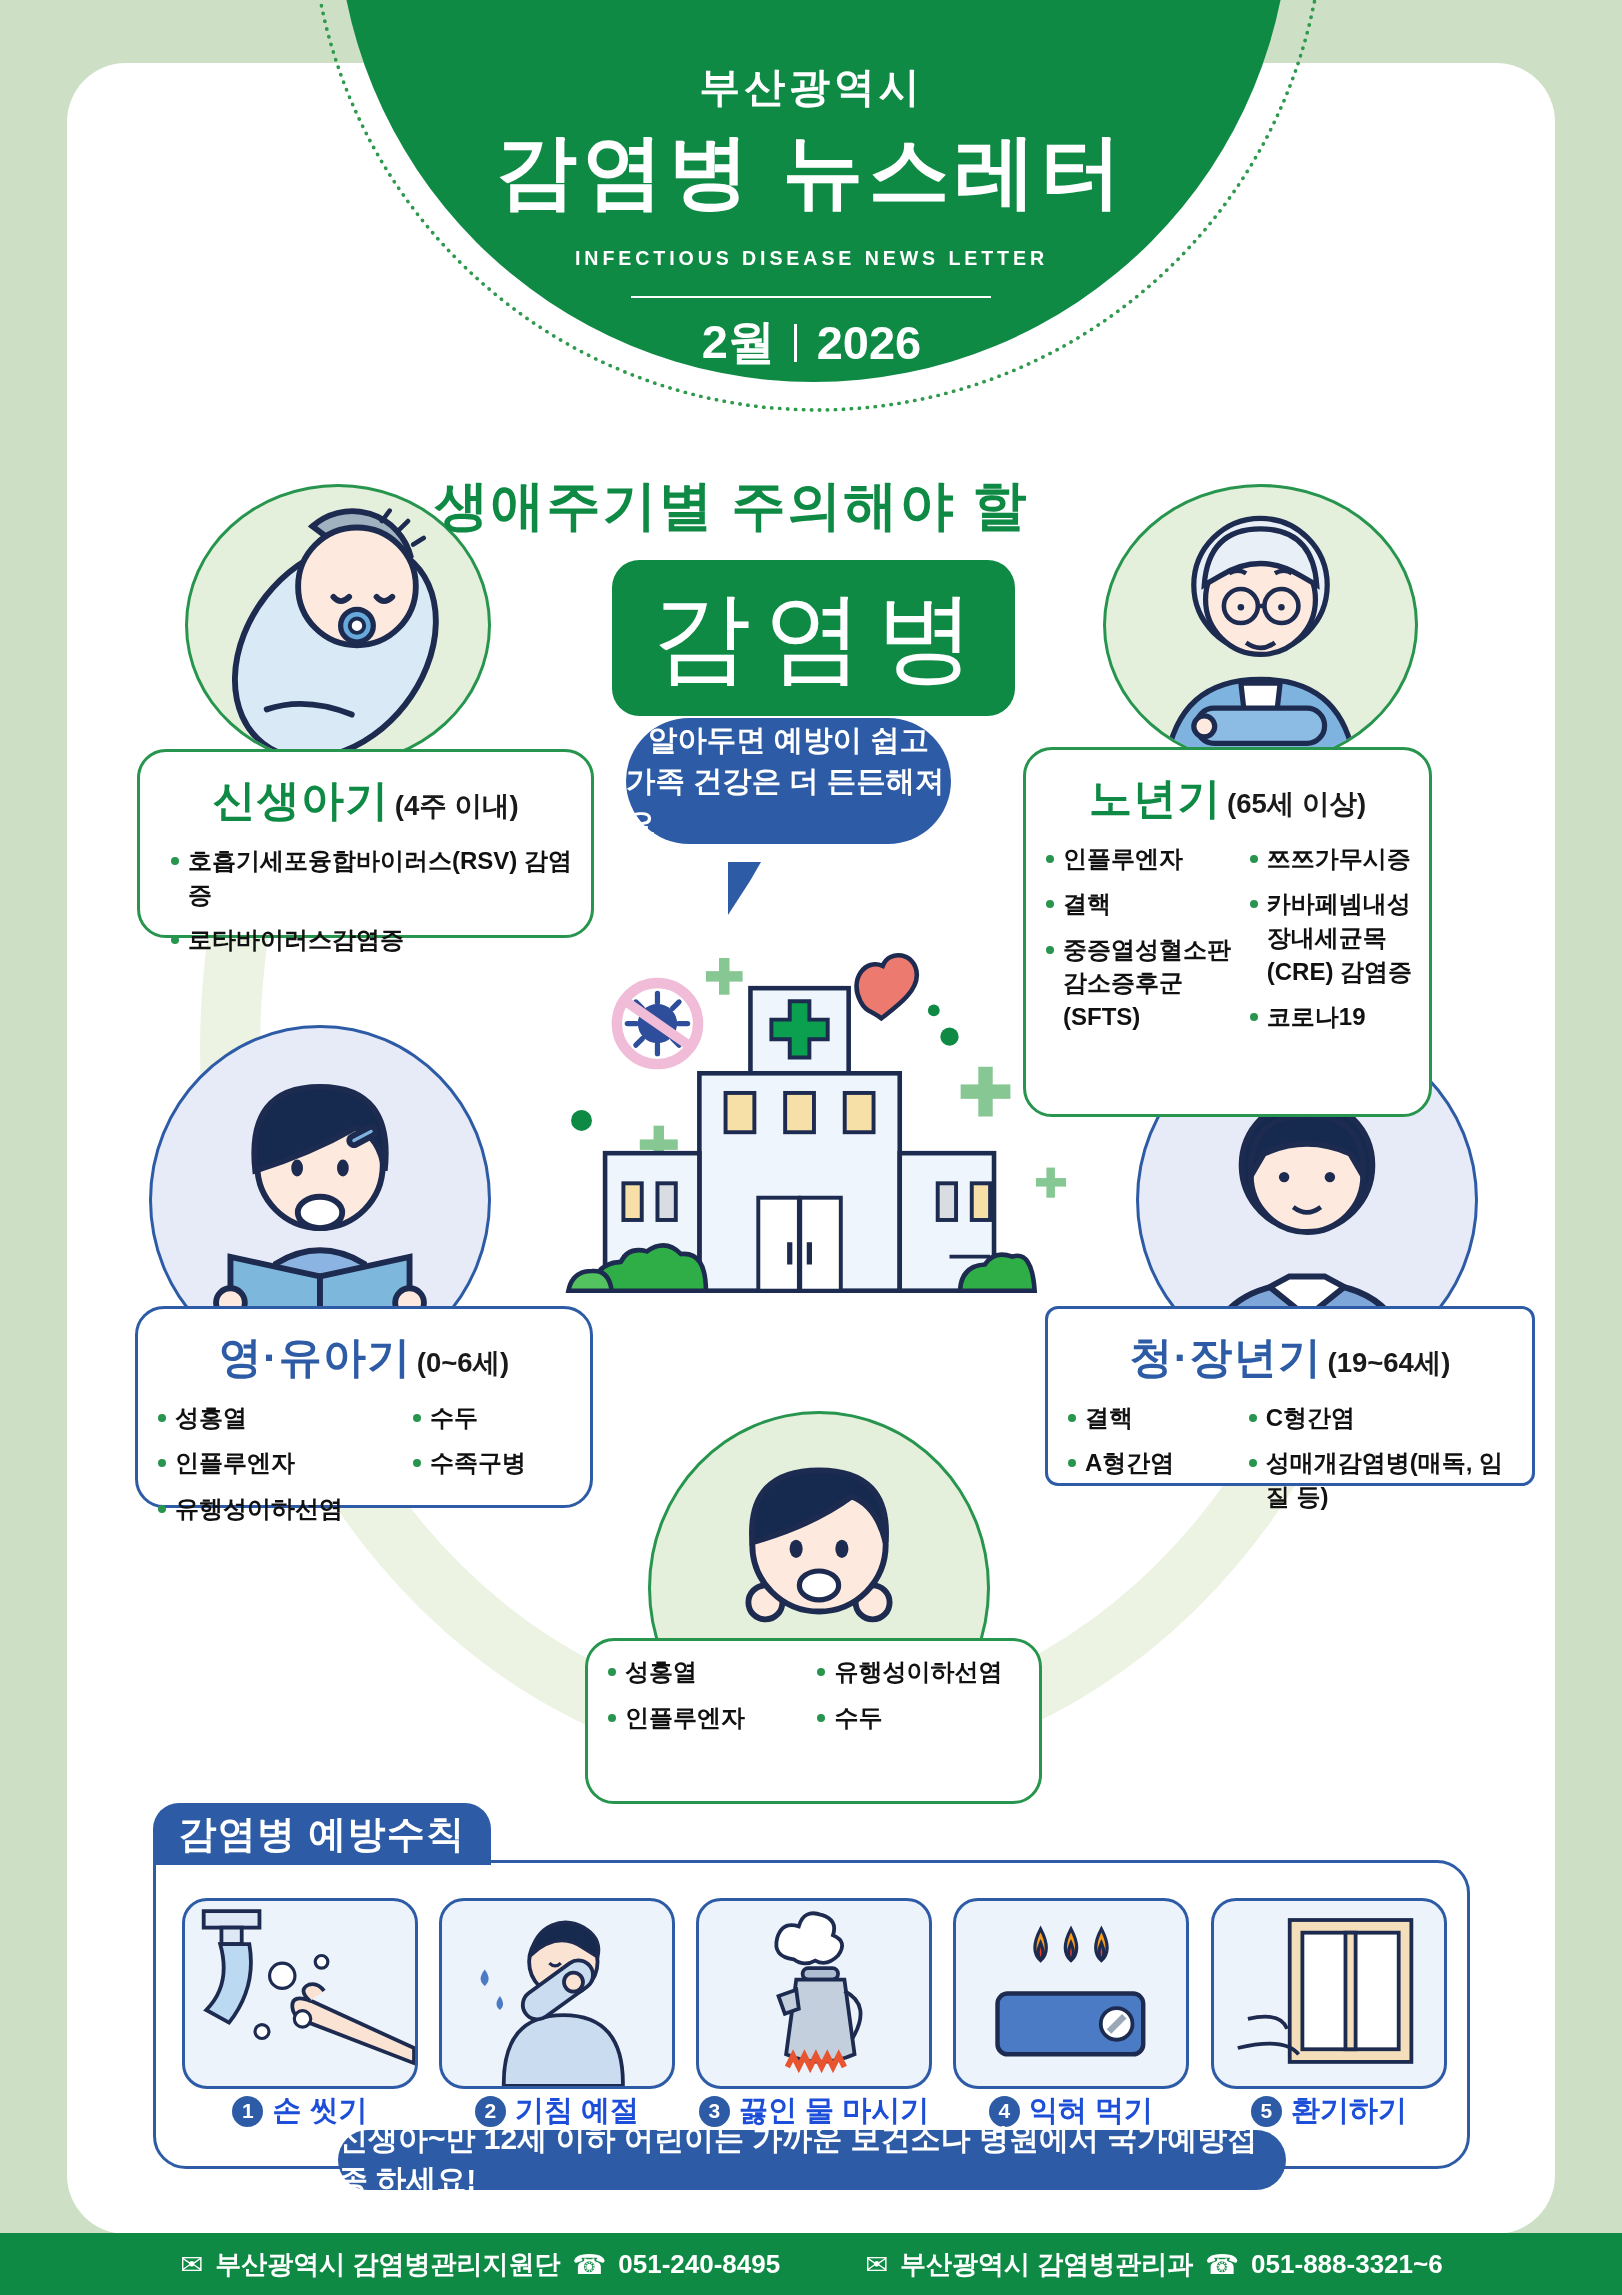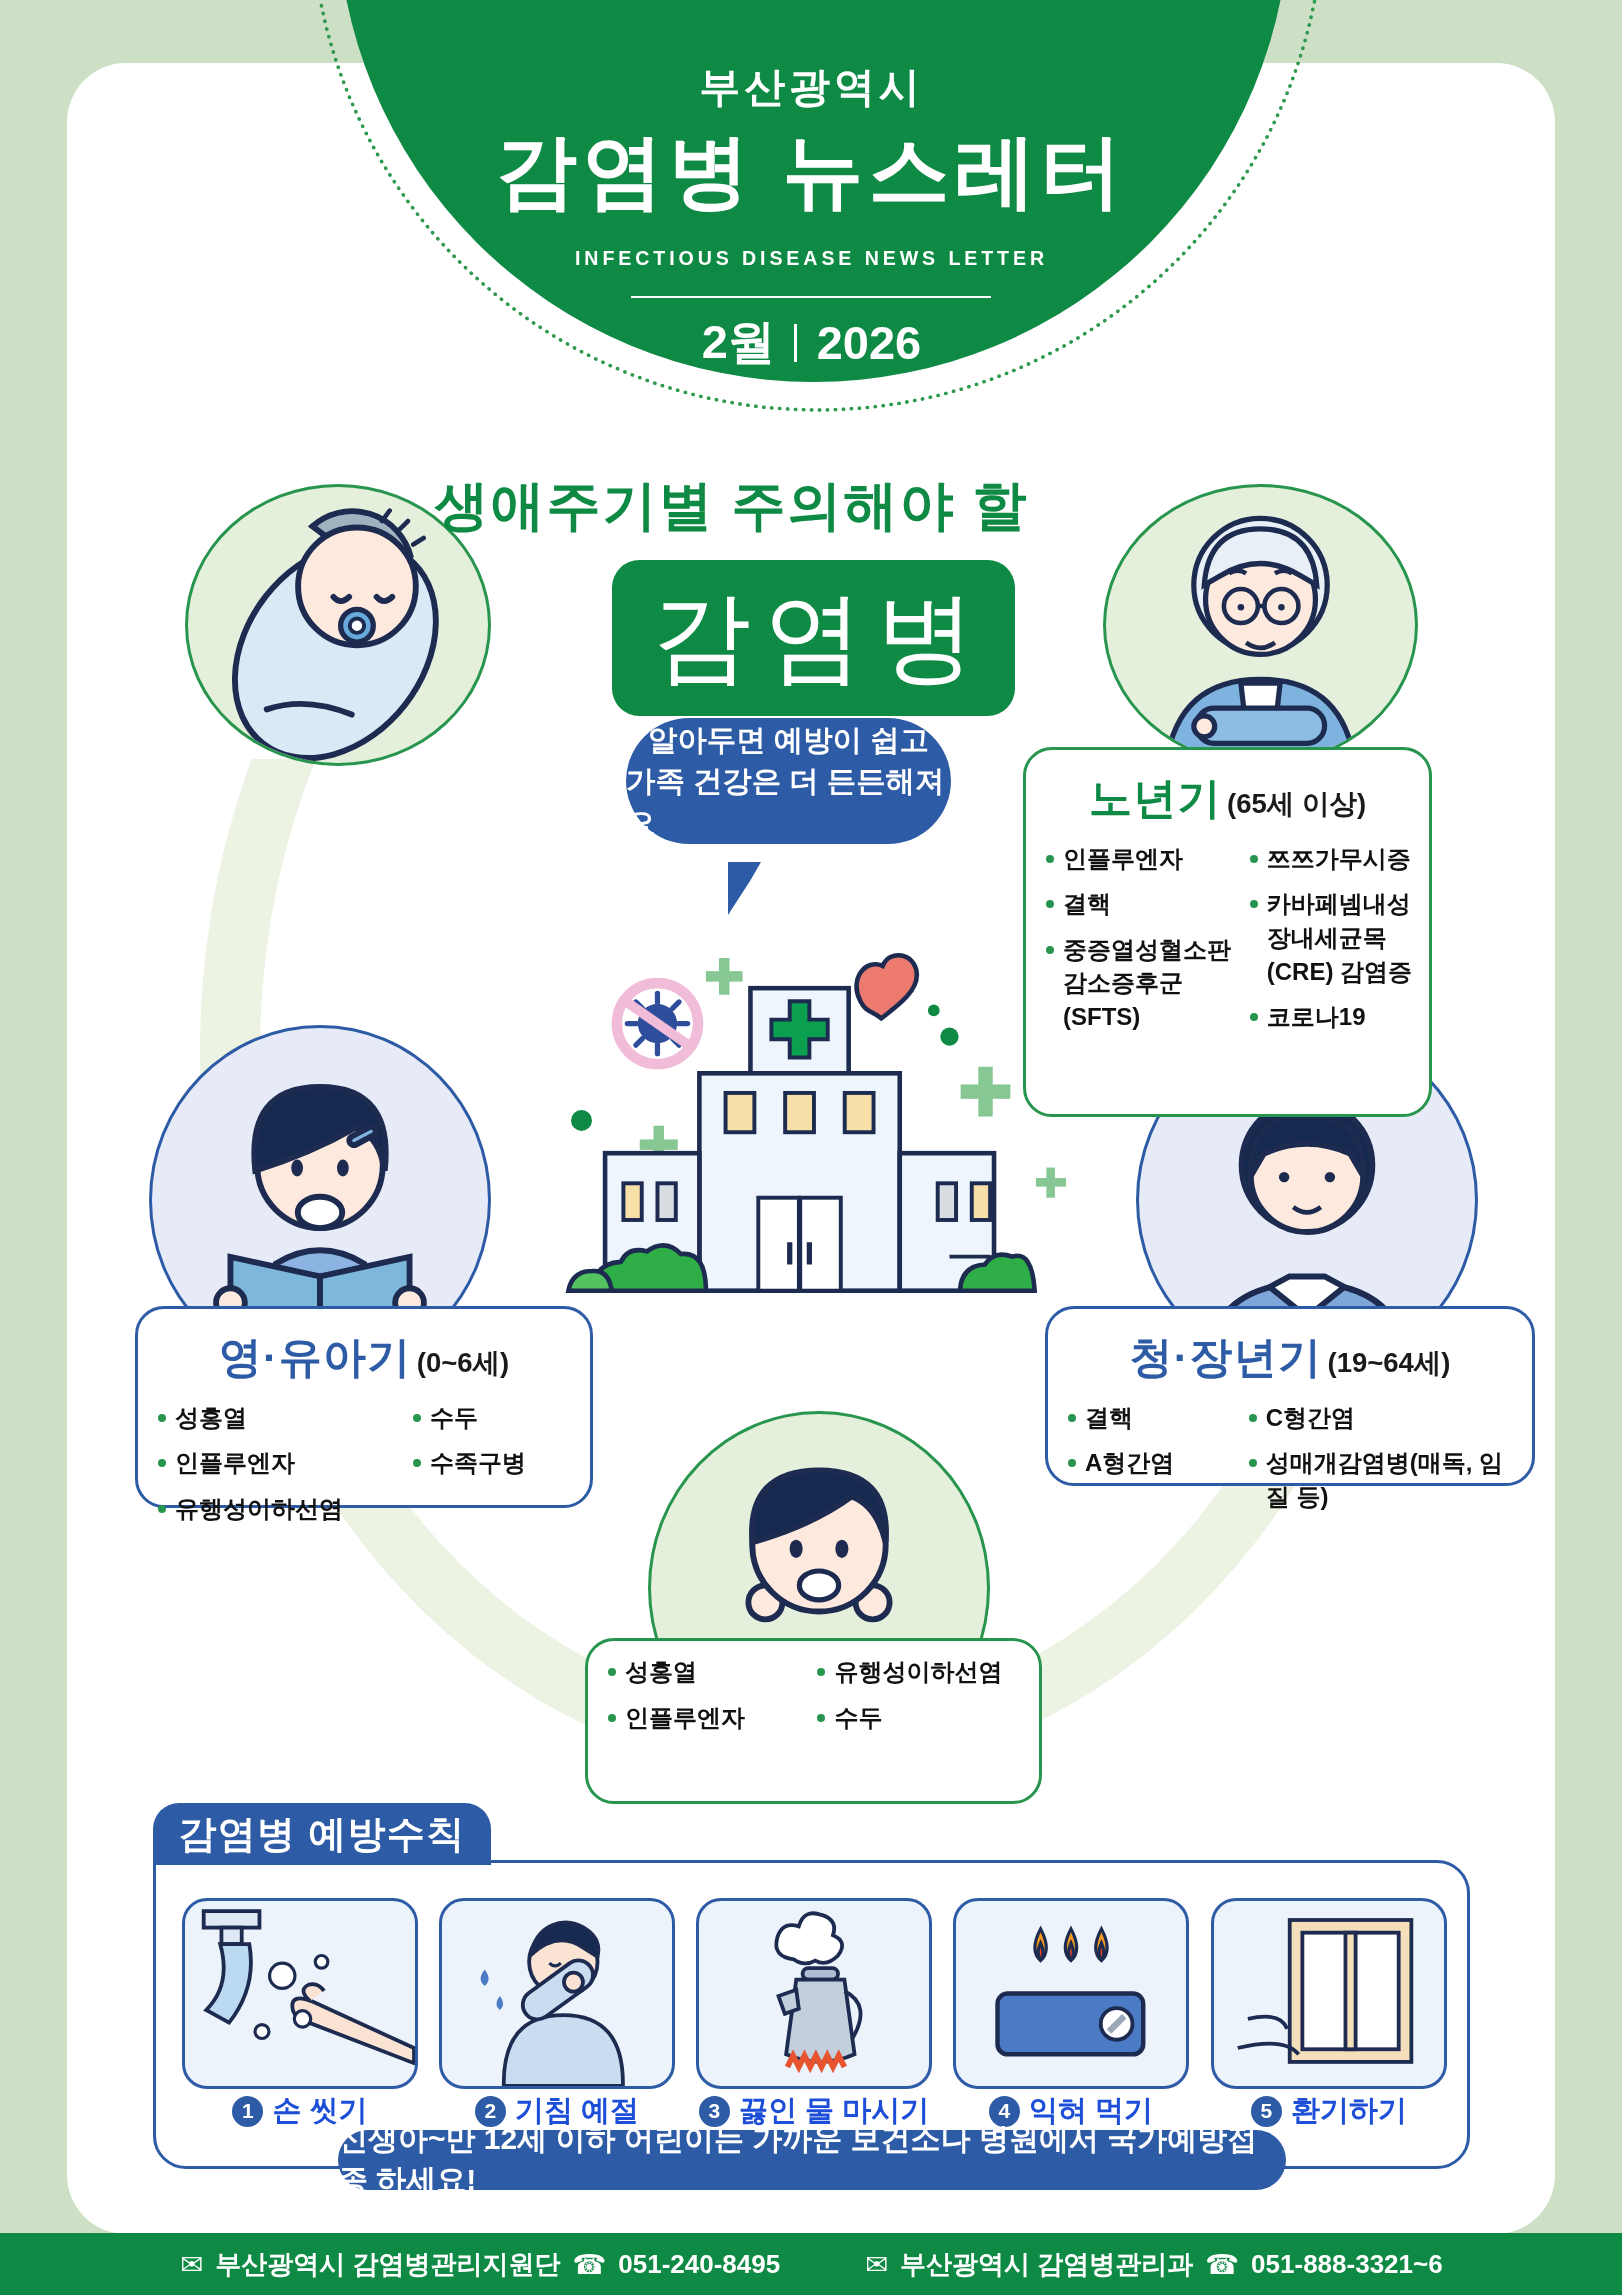--- a/index.html
+++ b/index.html
@@ -251,20 +251,30 @@
         <path d="M257 448 l-16 44 l16 40 l16 -40 z" fill="#16294e"></path>
         <rect x="300" y="470" width="66" height="30" rx="6" fill="#8fb0dc"></rect>
         <circle cx="112" cy="520" r="24" fill="#fde9dd"></circle>
       </g>
       <ellipse cx="222" cy="206" rx="10" ry="14" fill="#1c2b4f"></ellipse>
       <ellipse cx="292" cy="206" rx="10" ry="14" fill="#1c2b4f"></ellipse>
       <ellipse cx="257" cy="262" rx="30" ry="22" fill="#ffffff" stroke="#1c2b4f" stroke-width="8"></ellipse>
     </svg>
   </div>
 
+  <section class="info-box green" style="left:137px;top:749px;width:457px;height:189px;">
+    <div class="box-title-row">
+      <span class="box-title">신생아기</span>
+      <span class="box-age">(4주 이내)</span>
+    </div>
+    <ul class="bullets" style="font-size:23px;">
+      <li><span class="dot"></span><span>호흡기세포융합바이러스(RSV) 감염증</span></li>
+      <li><span class="dot"></span><span>로타바이러스감염증</span></li>
+    </ul>
+  </section>
 
   <section class="info-box green" style="left:1023px;top:747px;width:409px;height:370px;">
     <div class="box-title-row">
       <span class="box-title">노년기</span>
       <span class="box-age">(65세 이상)</span>
     </div>
     <div class="cols">
       <ul class="bullets" style="flex:0 0 47%;">
         <li><span class="dot"></span><span>인플루엔자</span></li>
         <li><span class="dot"></span><span>결핵</span></li>
@@ -289,21 +299,21 @@
         <li><span class="dot"></span><span>인플루엔자</span></li>
         <li><span class="dot"></span><span>유행성이하선염</span></li>
       </ul>
       <ul class="bullets" style="flex:1;padding-left:0;">
         <li><span class="dot"></span><span>수두</span></li>
         <li><span class="dot"></span><span>수족구병</span></li>
       </ul>
     </div>
   </section>
 
-  <section class="info-box blue" style="left:1045px;top:1306px;width:490px;height:180px;">
+  <section class="info-box blue" style="left:1045px;top:1306px;width:490px;height:180px;border-radius:13px;">
     <div class="box-title-row">
       <span class="box-title">청·장년기</span>
       <span class="box-age">(19~64세)</span>
     </div>
     <div class="cols">
       <ul class="bullets" style="flex:0 0 36%;font-size:23.6px;">
         <li><span class="dot"></span><span>결핵</span></li>
         <li><span class="dot"></span><span>A형간염</span></li>
       </ul>
       <ul class="bullets" style="flex:1;padding-left:0;font-size:23.6px;">

